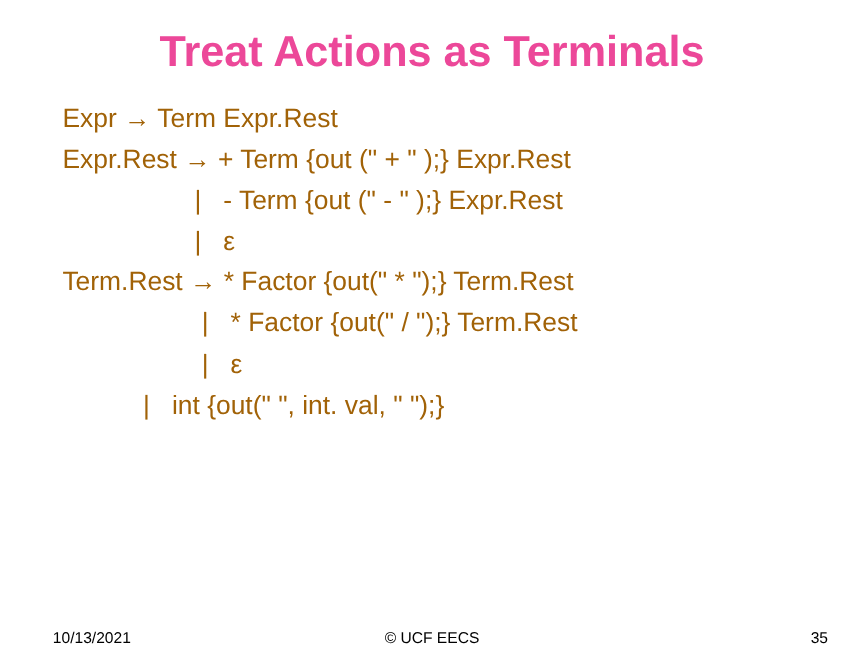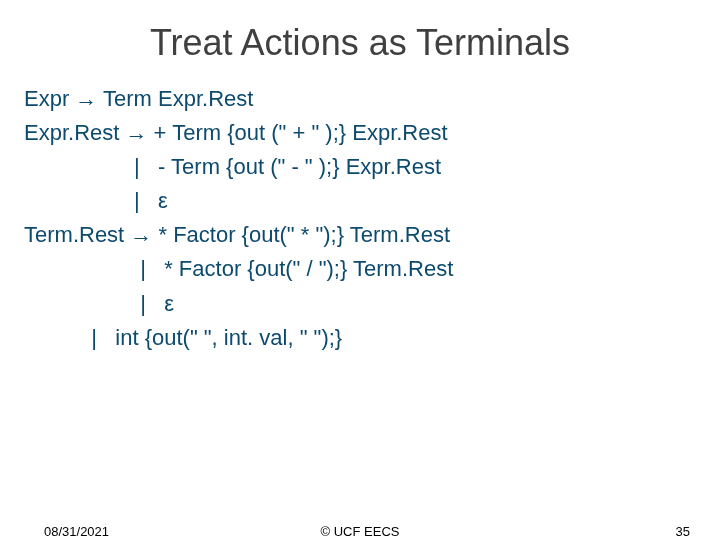--- a/index.html
+++ b/index.html
@@ -13,32 +13,32 @@
     overflow: hidden;
   }
   .slide {
     width: 720px;
     height: 540px;
     position: relative;
     box-sizing: border-box;
   }
   .title {
     font-size: 36px;
-    font-weight: normal;
-    color: #404040;
+    font-weight: bold;
+    color: #ec4899;
     text-align: center;
     padding-top: 22px;
     padding-bottom: 18px;
   }
   .body {
-    padding-left: 24px;
+    padding-left: 52px;
     padding-right: 30px;
     font-size: 22px;
     line-height: 1.55;
-    color: #0c4a6e;
+    color: #a16207;
   }
   .body .line {
     white-space: pre;
   }
   .footer {
     position: absolute;
     bottom: 16px;
     left: 0;
     width: 100%;
     font-size: 13px;
@@ -69,17 +69,17 @@
     <div class="line">Expr → Term Expr.Rest</div>
     <div class="line">Expr.Rest → + Term {out (" + " );} Expr.Rest</div>
     <div class="line">                  |   - Term {out (" - " );} Expr.Rest</div>
     <div class="line">                  |   ε</div>
     <div class="line">Term.Rest → * Factor {out(" * ");} Term.Rest</div>
     <div class="line">                   |   * Factor {out(" / ");} Term.Rest</div>
     <div class="line">                   |   ε</div>
     <div class="line">           |   int {out(" ", int. val, " ");}</div>
   </div>
   <div class="footer">
-    <span class="date">08/31/2021</span>
+    <span class="date">10/13/2021</span>
     <span class="copy">© UCF EECS</span>
     <span class="page">35</span>
   </div>
 </div>
 
 </body></html>

